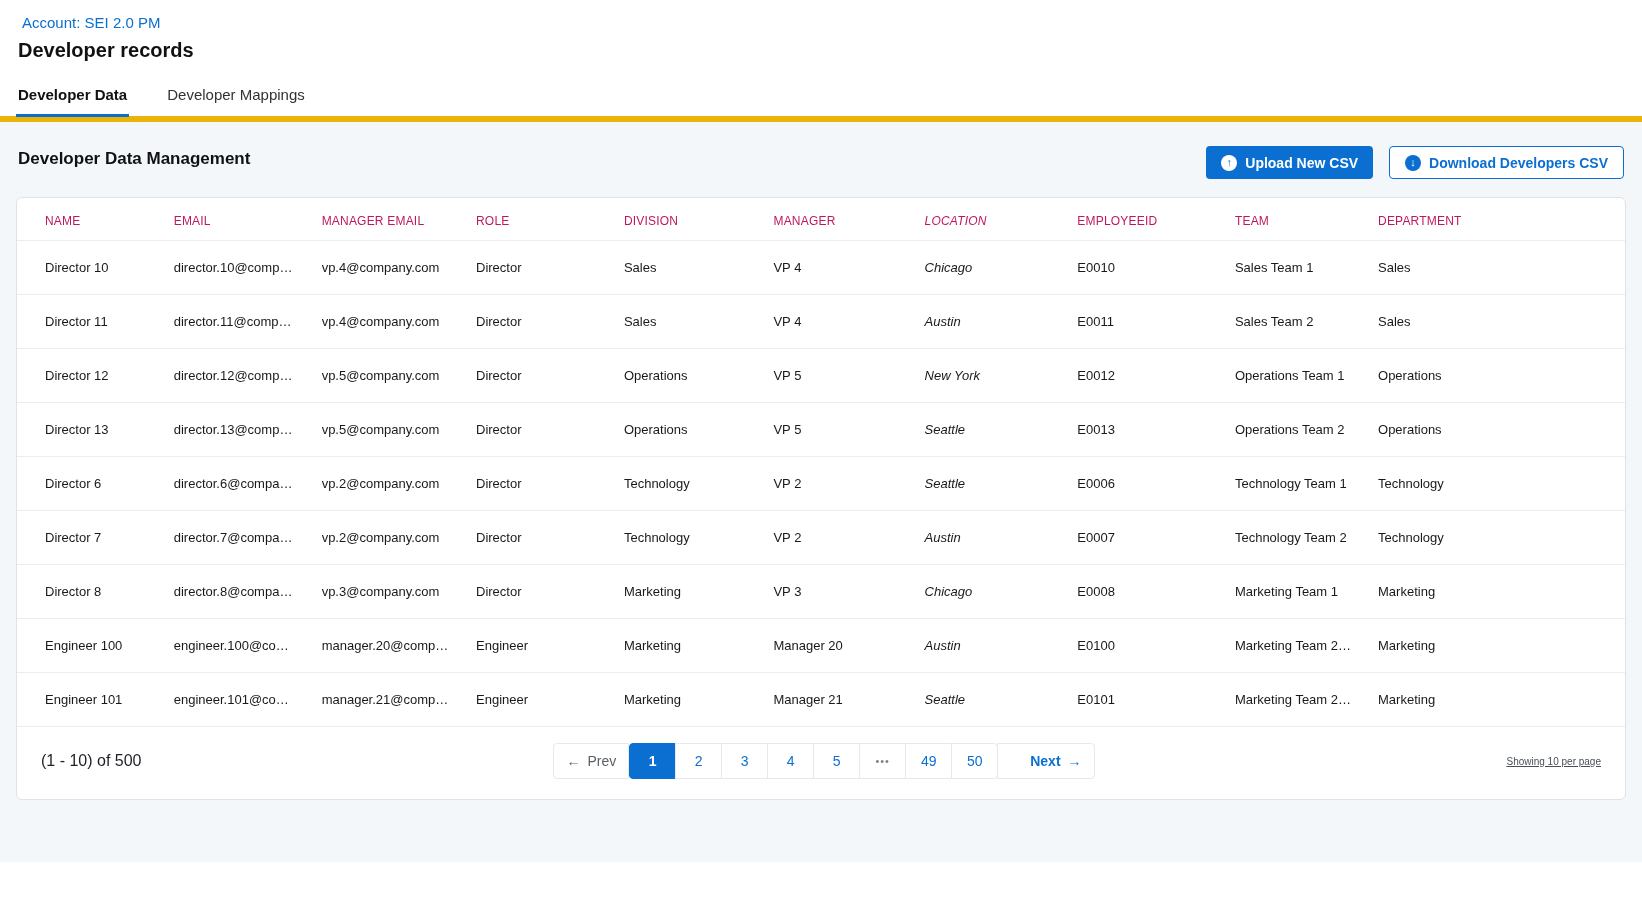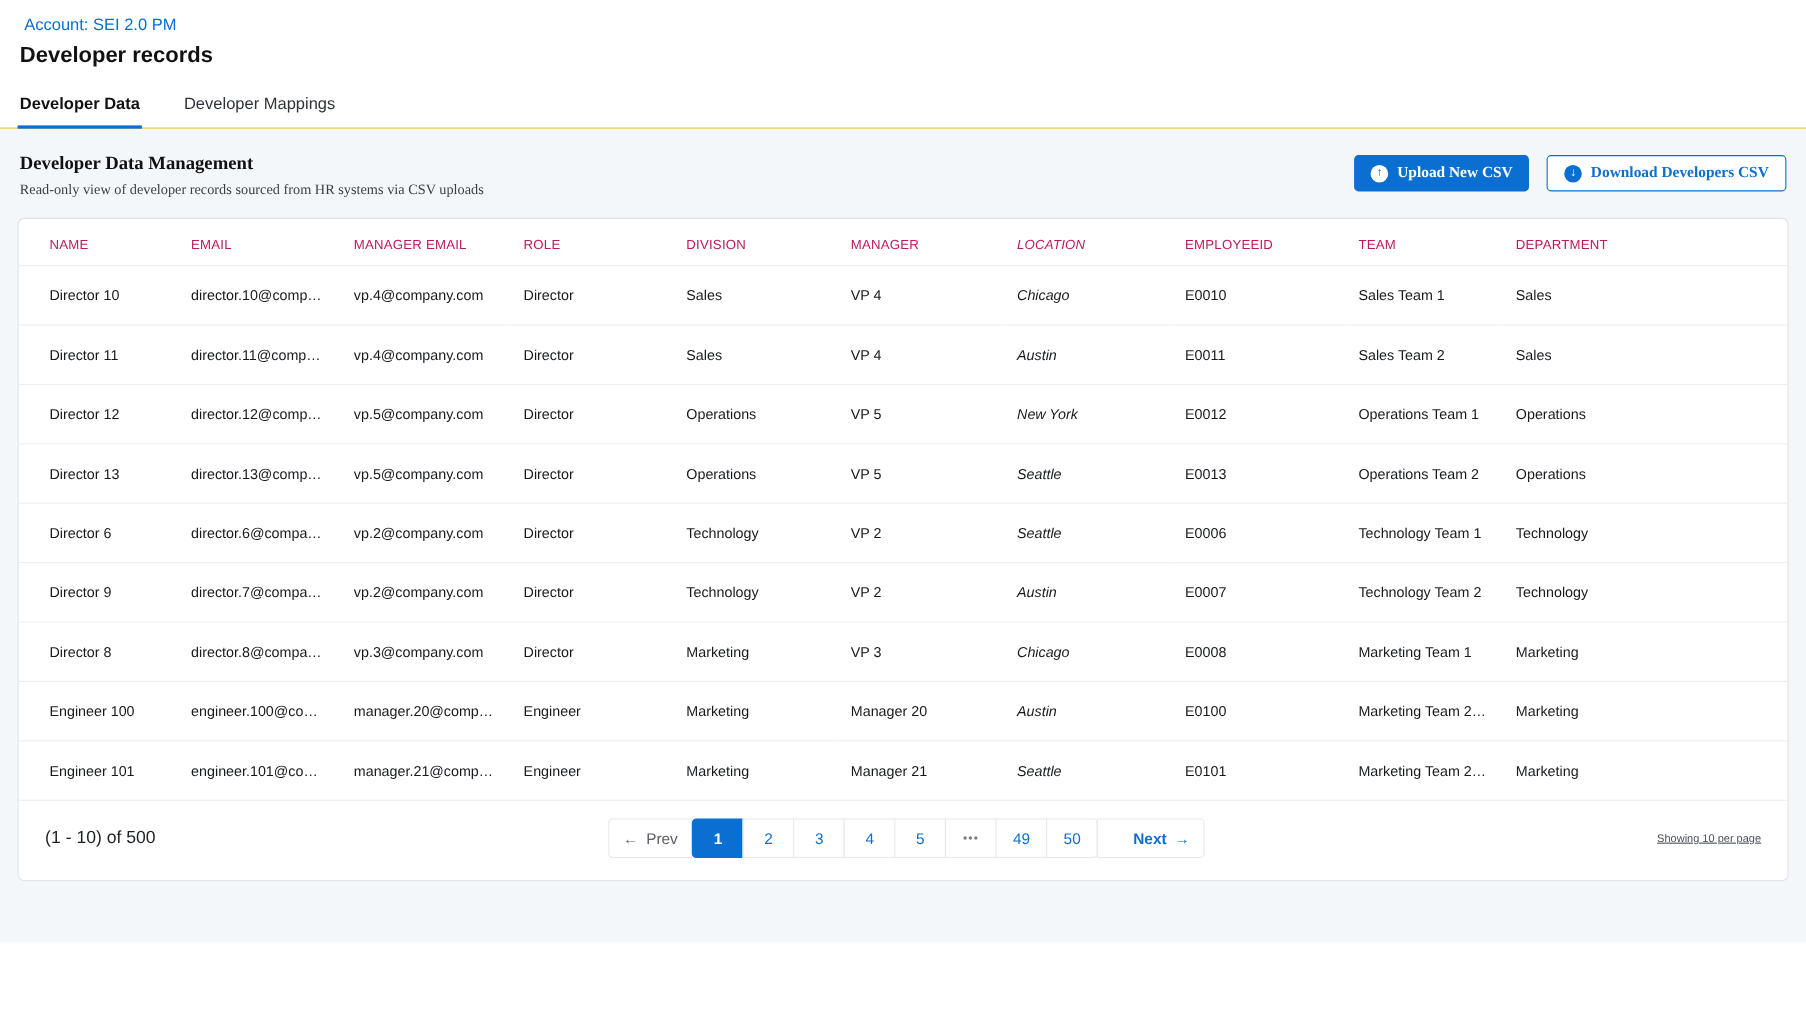--- a/index.html
+++ b/index.html
@@ -14,28 +14,28 @@
   html,body{margin:0;padding:0;background:#ffffff;
     font-family:"Liberation Sans","DejaVu Sans",sans-serif;color:var(--text);}
   button{font:inherit;border:none;background:none;cursor:pointer;color:inherit;}
 
   
   .topbar{padding:10px 16px 0 16px;background:#ffffff;}
   .account-link{display:inline-block;color:var(--accent);font-size:15px;text-decoration:none;margin:4px 0 2px 6px;}
   .page-title{font-size:20px;font-weight:700;margin:6px 0 10px 2px;color:#111;}
 
   
-  .tabs{padding:0 16px;border-bottom:1px solid #eab308;background:#ffffff;display:flex;gap:36px;}
+  .tabs{padding:0 16px;border-bottom:6px solid #eab308;background:#ffffff;display:flex;gap:36px;}
   .tab{padding:14px 2px 11px;font-size:15px;color:#2f3338;font-weight:500;
     border-bottom:3px solid transparent;margin-bottom:-1px;}
   .tab.active{color:#111;font-weight:700;border-bottom-color:var(--accent);}
 
   
   .content{background:var(--page_bg);padding:22px 16px 30px;min-height:740px;}
-  .section-header{display:flex;justify-content:space-between;align-items:flex-start;margin:0 2px 18px;font-family:Liberation Serif, serif;}
+  .section-header{display:flex;justify-content:space-between;align-items:center;margin:0 2px 18px;}
   .section-title{font-size:17px;font-weight:700;margin:0 0 5px;color:#111;}
   .section-subtitle{font-size:13px;color:#3a3f45;margin:0;}
   .actions{display:flex;gap:16px;align-items:center;padding-top:2px;}
   .btn{display:inline-flex;align-items:center;gap:8px;height:33px;padding:0 15px;
     border-radius:4px;font-size:14px;font-weight:700;}
   .btn-primary{background:var(--accent);color:#ffffff;}
   .btn-outline{background:#ffffff;color:var(--accent);border:1.5px solid var(--accent);}
   .icon-circle{width:16px;height:16px;border-radius:50%;display:inline-flex;
     align-items:center;justify-content:center;font-size:11px;font-weight:700;line-height:1;}
   .icon-circle.light{background:#ffffff;color:var(--accent);}
@@ -87,21 +87,20 @@
 <nav class="tabs">
     <button class="tab active">Developer Data</button>
     <button class="tab">Developer Mappings</button>
   </nav>
 
 <main class="content">
 
   <div class="section-header">
     <div>
       <h2 class="section-title">Developer Data Management</h2>
-      <p class="section-subtitle">Read-only view of developer records sourced from HR systems via CSV uploads</p>
     </div>
     <div class="actions">
       <button class="btn btn-primary">
         <span class="icon-circle light">↑</span>
         <span>Upload New CSV</span>
       </button>
       <button class="btn btn-outline">
         <span class="icon-circle solid">↓</span>
         <span>Download Developers CSV</span>
       </button>
@@ -179,21 +178,21 @@
             <td>vp.2@company.com</td>
             <td>Director</td>
             <td>Technology</td>
             <td>VP 2</td>
             <td>Seattle</td>
             <td>E0006</td>
             <td>Technology Team 1</td>
             <td>Technology</td>
           </tr>
           <tr>
-            <td>Director 9</td>
+            <td>Director 7</td>
             <td>director.7@company....</td>
             <td>vp.2@company.com</td>
             <td>Director</td>
             <td>Technology</td>
             <td>VP 2</td>
             <td>Austin</td>
             <td>E0007</td>
             <td>Technology Team 2</td>
             <td>Technology</td>
           </tr>

